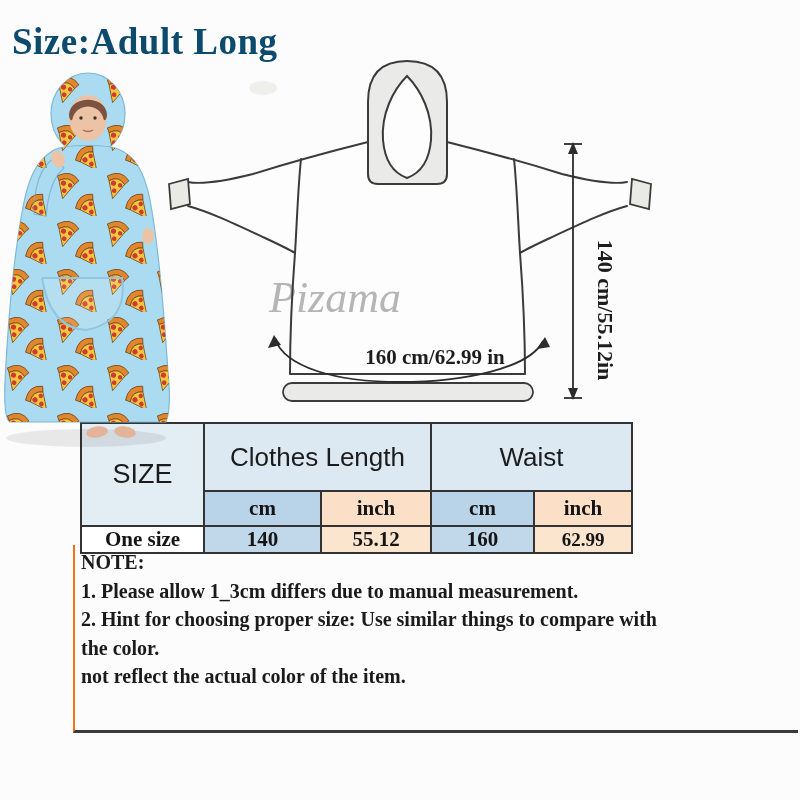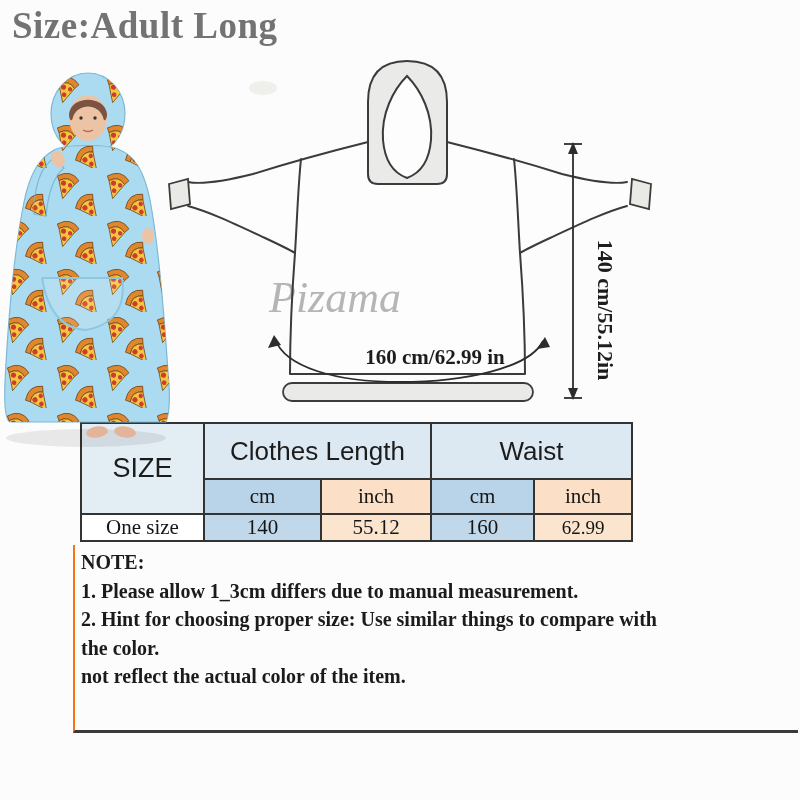--- a/index.html
+++ b/index.html
@@ -2,40 +2,40 @@
 <html><head>
 <meta charset="utf-8">
 <style>
   html,body{margin:0;padding:0;}
   body{
     width:800px;height:800px;position:relative;overflow:hidden;
     background:#fcfcfc;
     font-family:"Liberation Serif", serif;
   }
   .page-title{
-    position:absolute;left:12px;top:4px;
+    position:absolute;left:12px;top:20px;
     font-family:"Liberation Serif", serif;
-    font-size:37px;font-weight:bold;color:#737373;letter-spacing:.5px;
+    font-size:37px;font-weight:bold;color:#0c4a6e;letter-spacing:.5px;
     white-space:nowrap;
   }
   .photo-wrap{position:absolute;left:0;top:72px;width:178px;height:378px;z-index:3;}
   .diagram-wrap{position:absolute;left:155px;top:52px;width:510px;height:375px;z-index:1;}
 
   
   .size-table{
     position:absolute;left:80px;top:422px;z-index:2;
     border-collapse:collapse;table-layout:fixed;
     background:#fff;
   }
   .size-table td,.size-table th{
     border:2px solid #333;text-align:center;vertical-align:middle;
     padding:0;overflow:hidden;
   }
   .hdr-sans{font-family:"Liberation Sans", sans-serif;font-weight:500;font-size:26px;color:#1c1c1c;}
-  .cell-serif{font-family:"Liberation Serif", serif;font-weight:normal;font-size:21px;color:#151515;}
+  .cell-serif{font-family:"Liberation Serif", serif;font-weight:bold;font-size:21px;color:#151515;}
   .bg-hdr{background:#dce8f2;}
   .bg-size{background:#e3edf4;}
   .bg-blue{background:#b9d3e9;}
   .bg-peach{background:#fbdfc7;}
   .bg-blue2{background:#c1d8eb;}
   .bg-peach2{background:#fce5cf;}
   .small-num{font-size:19px;}
 
   
   .note-box{
@@ -163,21 +163,21 @@
 
 <table class="size-table">
   <colgroup>
     <col style="width:123px">
       <col style="width:117px">
       <col style="width:110px">
       <col style="width:103px">
       <col style="width:98px">
   </colgroup>
   <tbody>
-      <tr style="height:56px">
+      <tr style="height:68px">
     <th rowspan="2" class="bg-size hdr-sans" style="font-size:27px">SIZE</th>
     <th colspan="2" class="bg-hdr hdr-sans">Clothes Length</th>
     <th colspan="2" class="bg-hdr hdr-sans">Waist</th>
   </tr>
   <tr style="height:35px">
     <td class="bg-blue cell-serif">cm</td>
     <td class="bg-peach cell-serif">inch</td>
     <td class="bg-blue cell-serif">cm</td>
     <td class="bg-peach cell-serif">inch</td>
   </tr>

